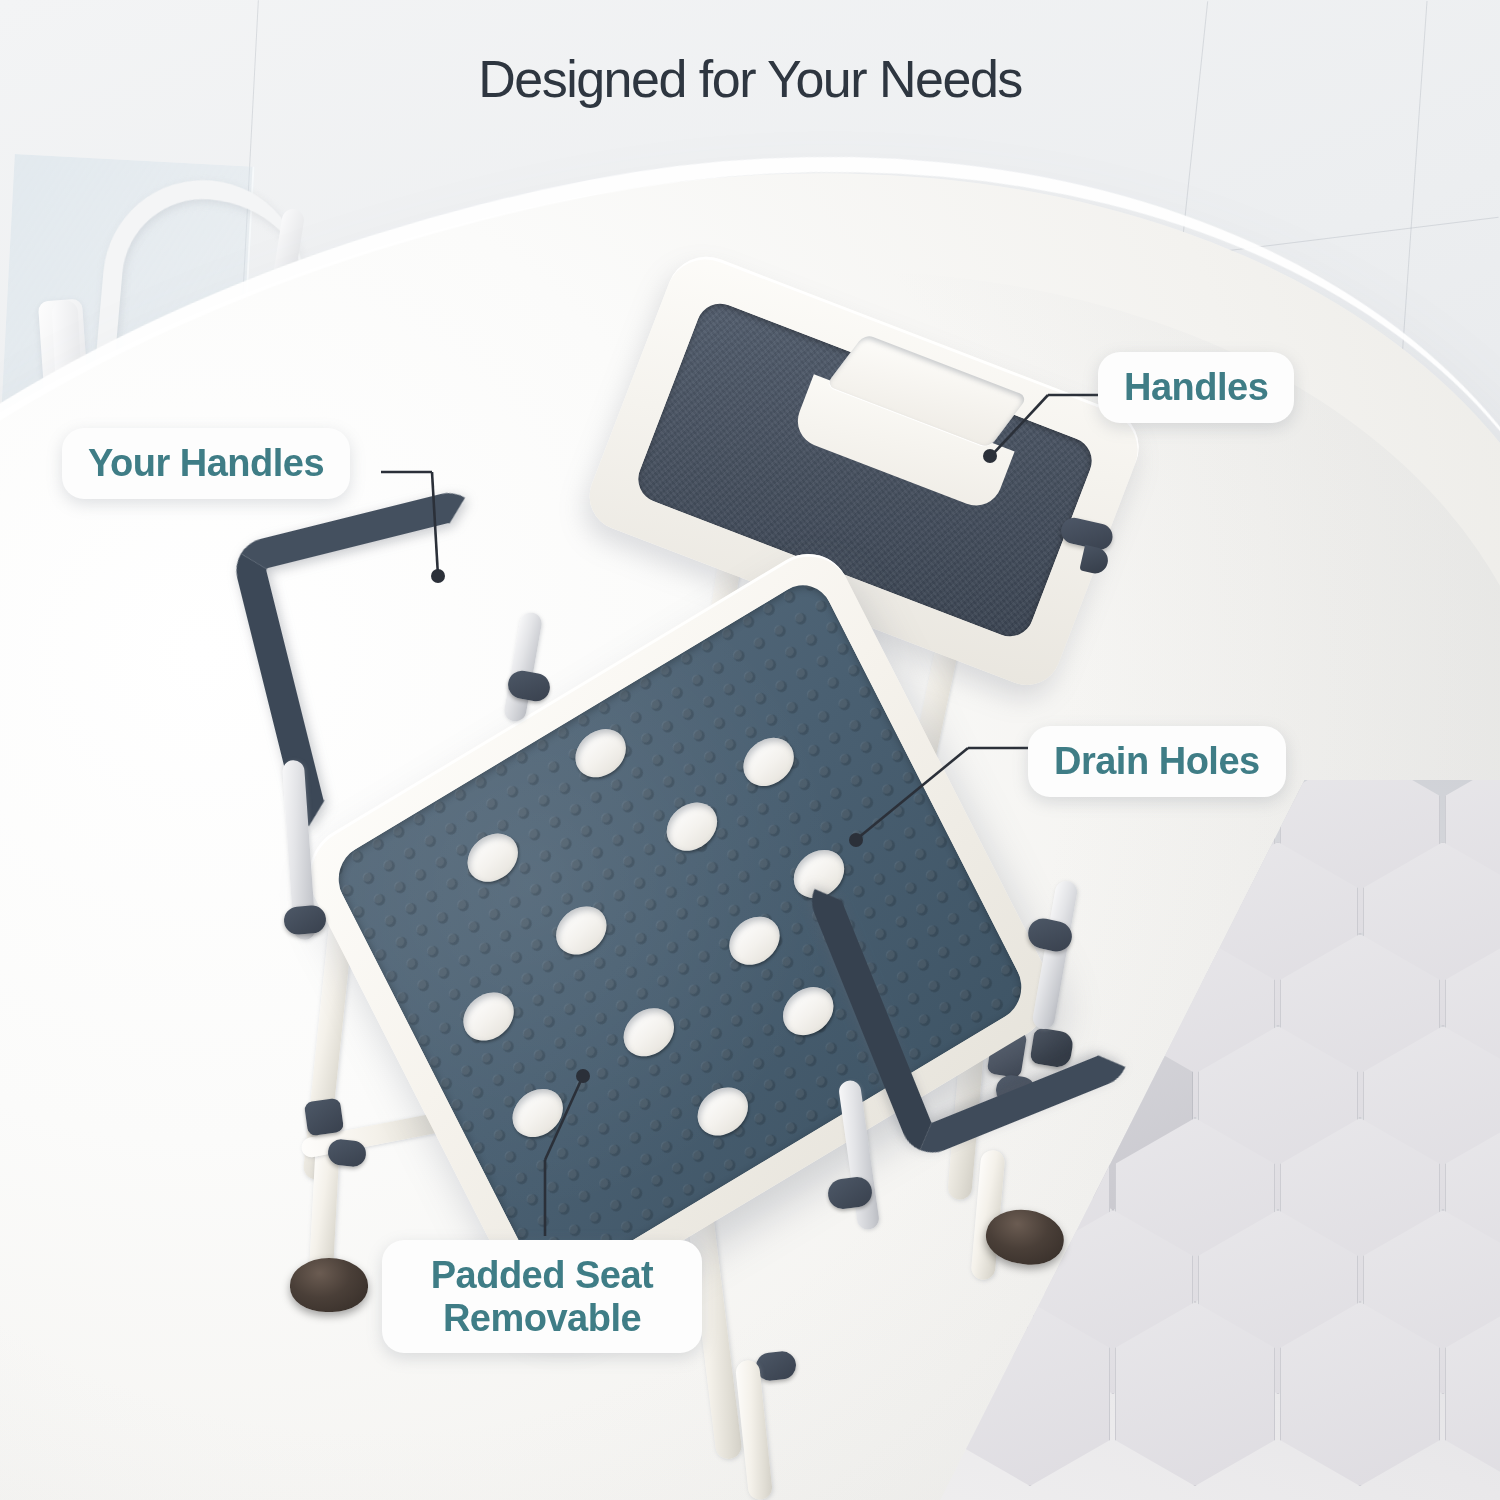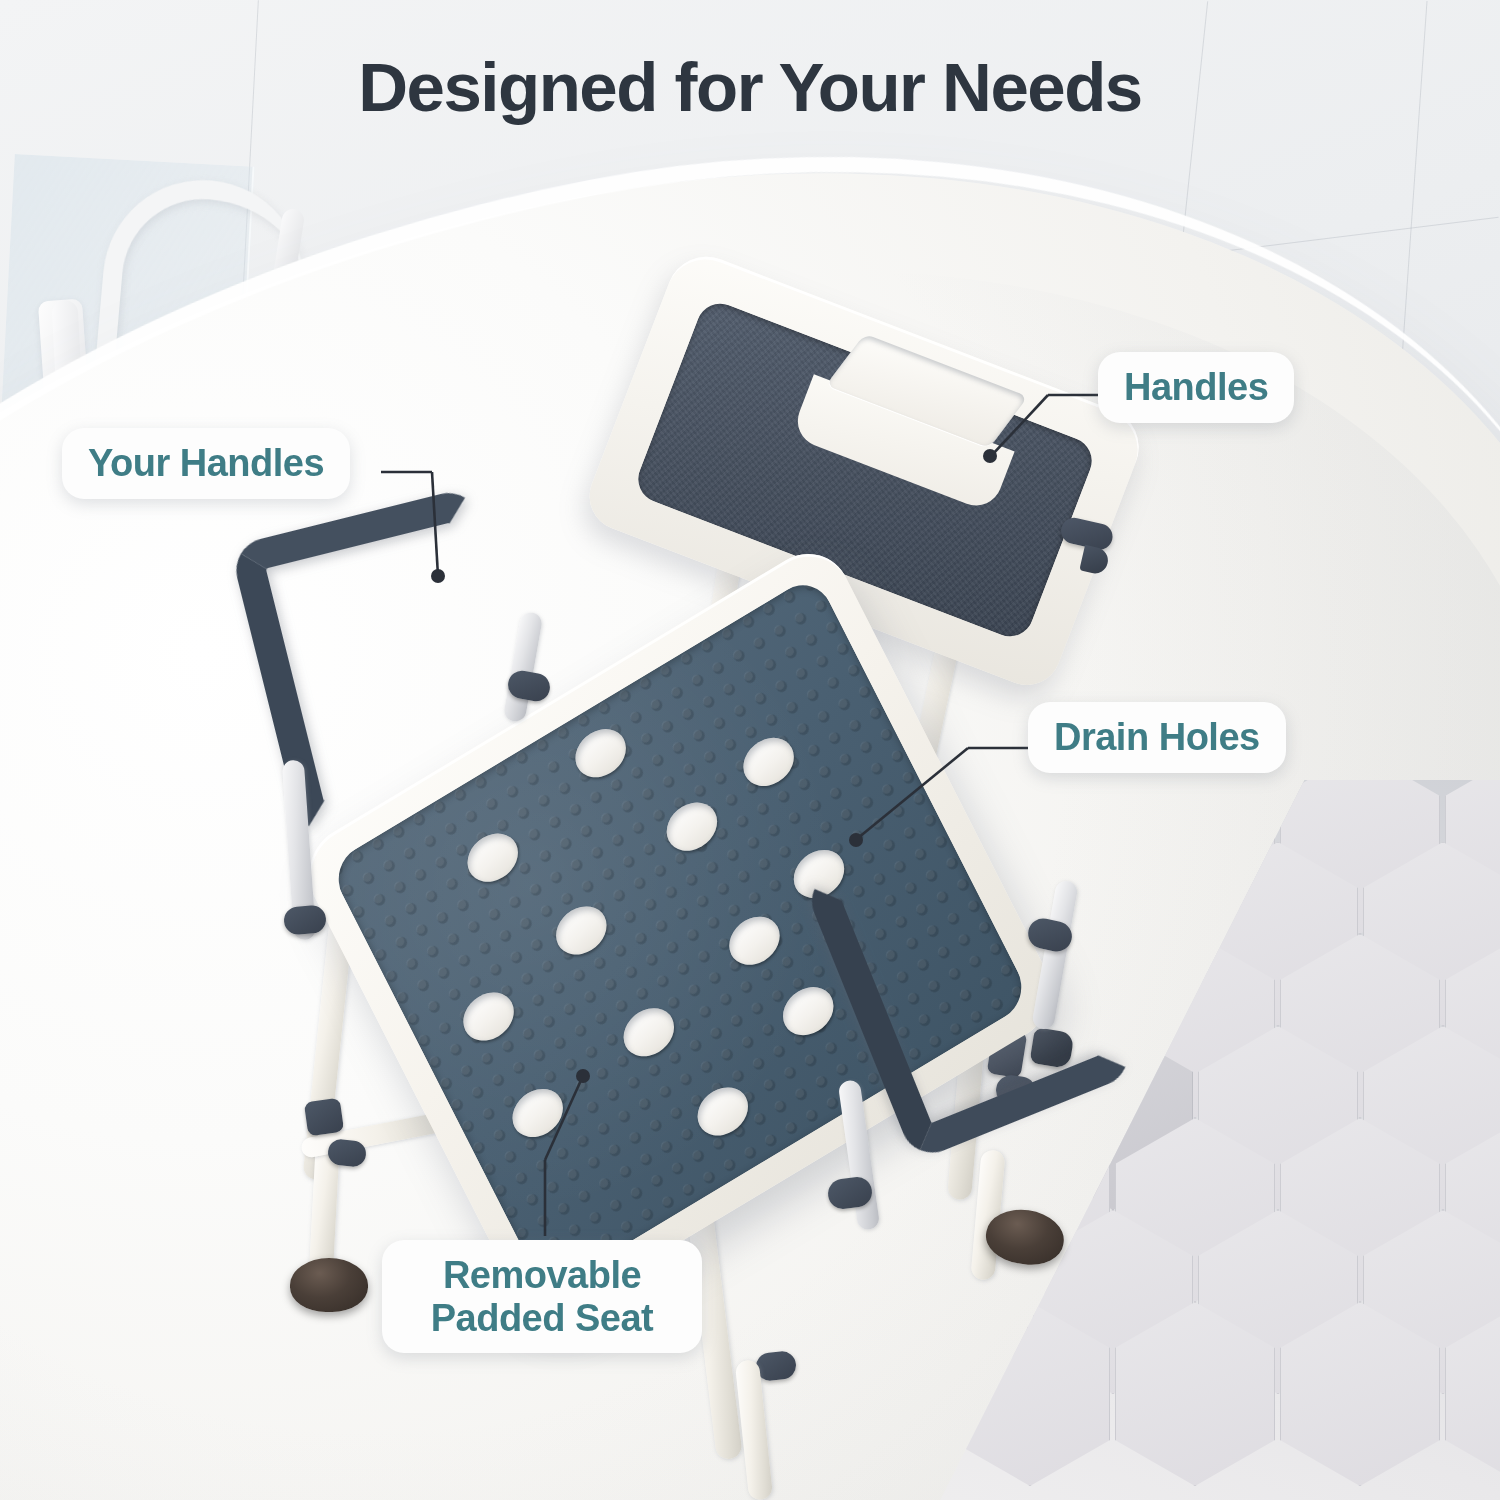--- a/index.html
+++ b/index.html
@@ -306,21 +306,21 @@
     background:radial-gradient(ellipse at 38% 28%,#6b5c52 0%,#4a3f38 45%,#332b26 100%);
     box-shadow:0 4px 8px rgba(0,0,0,.35);
   }
 
   
   .title-wrap{
     position:absolute; left:0; right:0; top:52px;
     text-align:center; z-index:40;
   }
   .title{
-    font-size:69px; font-weight:bold; letter-spacing:-1.5px;
+    font-size:52px; font-weight:normal; letter-spacing:-1.5px;
     color:#2e3640; line-height:1.05;
   }
   .subtitle{
     margin-top:14px;
     font-size:50px; font-weight:normal; letter-spacing:-.6px;
     color:#4a8289;
   }
 
   .callout{
     position:absolute; z-index:45;
@@ -509,20 +509,20 @@
 </div>
 
 <div class="callout" style="left:62px; top:428px;">
   <span>Your Handles</span>
 </div>
 
 <div class="callout" style="left:1098px; top:352px;">
   <span>Handles</span>
 </div>
 
-<div class="callout" style="left:1028px; top:702px;">
+<div class="callout" style="left:1028px; top:726px;">
   <span>Drain Holes</span>
 </div>
 
 <div class="callout two-line" style="left:382px; top:1240px; width:320px;">
+  <div>Padded Seat</div>
   <div>Removable</div>
-  <div>Padded Seat</div>
 </div>
 
 </body></html>

